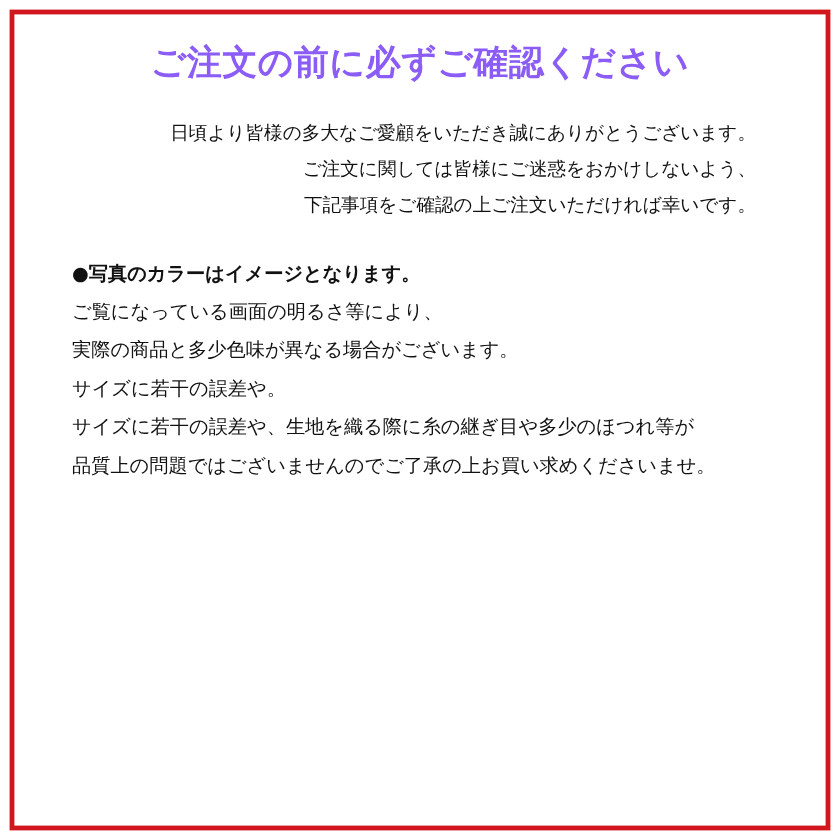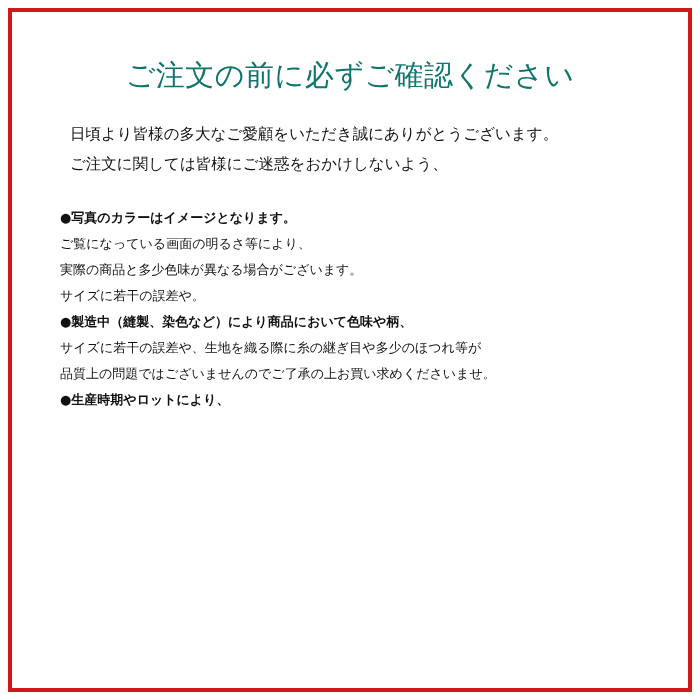--- a/index.html
+++ b/index.html
@@ -34,42 +34,42 @@
     top: 12px;
     right: 12px;
     bottom: 12px;
     box-sizing: border-box;
     padding: 22px 26px 0 26px;
     overflow: hidden;
   }
   .title {
     text-align: center;
     font-size: 29px;
-    font-weight: normal;
-    color: #0f766e;
+    font-weight: bold;
+    color: #8b5cf6;
     letter-spacing: 0.5px;
-    margin-top: 24px;
+    margin-top: 1px;
     margin-bottom: 26px;
     line-height: 1.2;
     white-space: nowrap;
   }
   .intro {
-    text-align: left;
+    text-align: right;
     font-size: 15.5px;
     color: #111111;
     line-height: 1.95;
     margin: 0 auto 26px auto;
     width: 560px;
   }
   .intro p {
     margin: 0;
     white-space: nowrap;
   }
   .notes {
-    font-size: 13px;
+    font-size: 16px;
     color: #111111;
     line-height: 2.0;
     margin-left: 22px;
   }
   .notes p {
     margin: 0;
     white-space: nowrap;
   }
   .notes p.bullet {
     font-weight: bold;
@@ -80,27 +80,26 @@
 
 <div class="page">
   <div class="border-frame"></div>
   <div class="content">
 
     <div class="title">ご注文の前に必ずご確認ください</div>
 
     <div class="intro">
       <p>日頃より皆様の多大なご愛顧をいただき誠にありがとうございます。</p>
       <p>ご注文に関しては皆様にご迷惑をおかけしないよう、</p>
+      <p>下記事項をご確認の上ご注文いただければ幸いです。</p>
     </div>
 
     <div class="notes">
       <p class="bullet">●写真のカラーはイメージとなります。</p>
       <p>ご覧になっている画面の明るさ等により、</p>
       <p>実際の商品と多少色味が異なる場合がございます。</p>
       <p>サイズに若干の誤差や。</p>
-      <p class="bullet">●製造中（縫製、染色など）により商品において色味や柄、</p>
       <p>サイズに若干の誤差や、生地を織る際に糸の継ぎ目や多少のほつれ等が</p>
       <p>品質上の問題ではございませんのでご了承の上お買い求めくださいませ。</p>
-      <p class="bullet">●生産時期やロットにより、</p>
     </div>
 
   </div>
 </div>
 
 </body></html>

